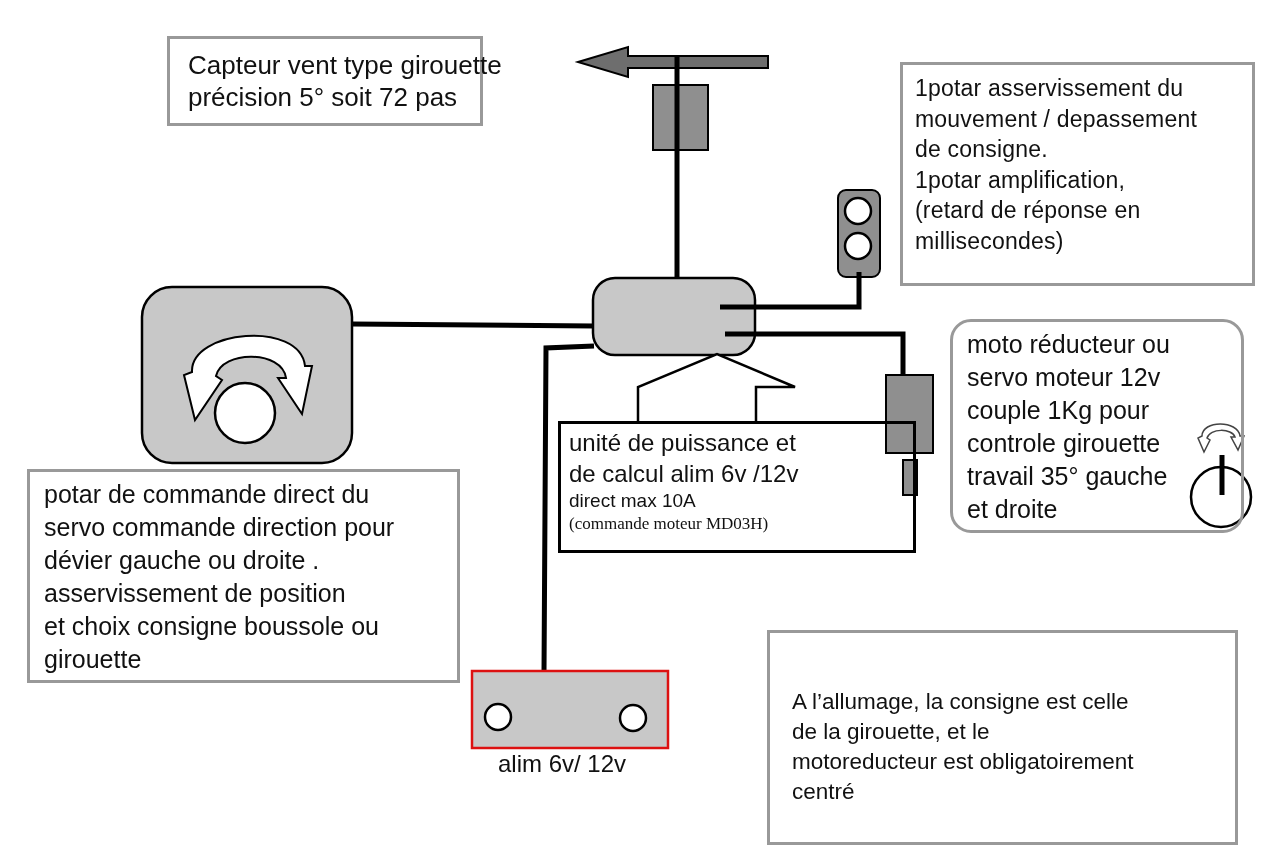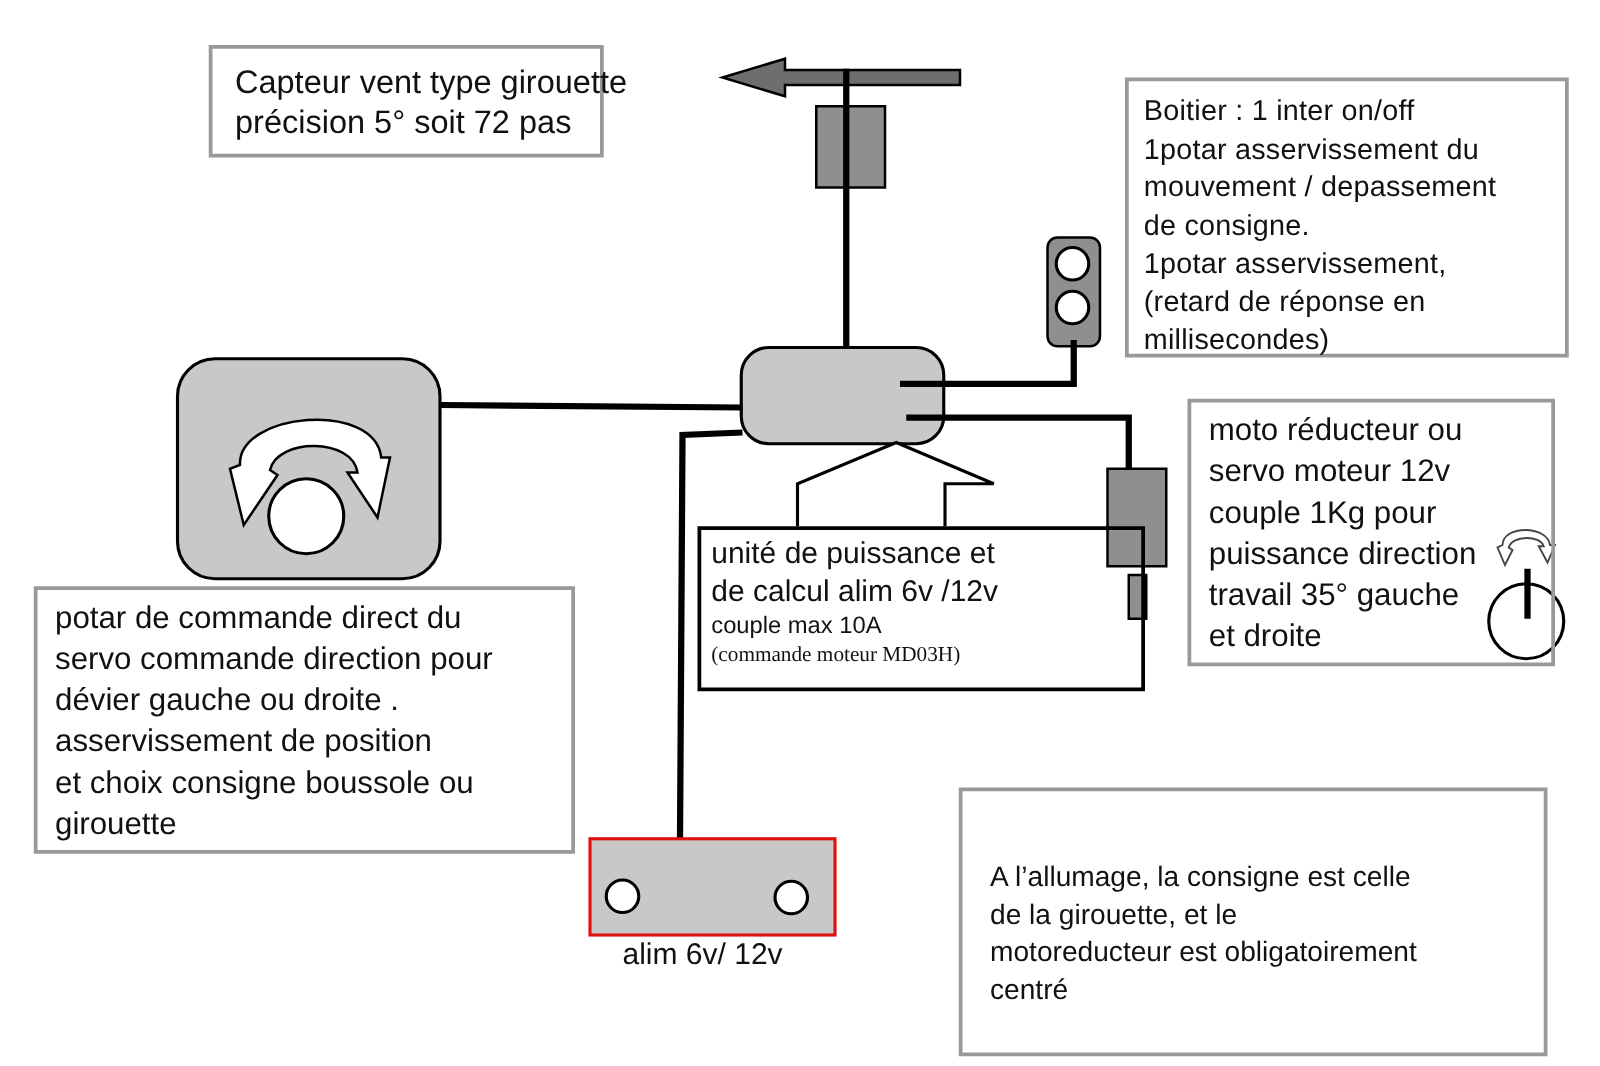--- a/index.html
+++ b/index.html
@@ -7,21 +7,21 @@
            font-family: "Liberation Sans", sans-serif; color: #111; }
     svg.diagram { position: absolute; left: 0; top: 0; }
     .box { position: absolute; box-sizing: border-box; background: #fff;
            border: 3px solid #999999; font-family: "Liberation Sans", sans-serif; }
     .line { display: block; white-space: nowrap; }
     #capteur { left: 167px; top: 36px; width: 316px; height: 90px; padding: 10px 0 0 18px;
                font-size: 26px; line-height: 32px; }
     #boitier { left: 900px; top: 62px; width: 355px; height: 224px; padding: 8px 0 0 12px;
                font-size: 23px; line-height: 30.5px; letter-spacing: 0.2px; }
     #moto { left: 950px; top: 319px; width: 294px; height: 214px; padding: 6px 0 0 14px;
-            font-size: 25px; line-height: 33px; background: transparent; }
+            font-size: 25px; line-height: 33px; background: transparent; border-radius: 21px; }
     #potar { left: 27px; top: 469px; width: 433px; height: 214px; padding: 6px 0 0 14px;
              font-size: 25px; line-height: 33px; }
     #allumage { left: 767px; top: 630px; width: 471px; height: 215px; padding: 54px 0 0 22px;
                 font-size: 22.5px; line-height: 30px; }
     #unite { left: 558px; top: 421px; width: 358px; height: 132px; padding: 3px 0 0 8px;
              border: 3px solid #000; background: transparent; }
     #unite .big { font-size: 24px; line-height: 31px; }
     #unite .small { font-size: 19px; line-height: 24px; }
     #unite .smaller { font-size: 17px; line-height: 22px; font-family: Liberation Serif, serif; }
     #alim-label { position: absolute; left: 498px; top: 750px; font-size: 24px; line-height: 28px; text-align: center; }
@@ -65,51 +65,50 @@
   <circle cx="498" cy="717" r="13" fill="#fff" stroke="#000" stroke-width="2.5"></circle>
   <circle cx="633" cy="718" r="13" fill="#fff" stroke="#000" stroke-width="2.5"></circle>
 </svg>
 
 <div id="capteur" class="box">
   <span class="line">Capteur vent type girouette</span>
   <span class="line">précision 5° soit 72 pas</span>
 </div>
 
 <div id="boitier" class="box">
-  <span class="line">Boitier : 1 inter on/off</span>
   <span class="line">1potar asservissement du</span>
   <span class="line">mouvement / depassement</span>
   <span class="line">de consigne.</span>
-  <span class="line">1potar asservissement,</span>
+  <span class="line">1potar amplification,</span>
   <span class="line">(retard de réponse en</span>
   <span class="line">millisecondes)</span>
 </div>
 
 <div id="moto" class="box">
   <span class="line">moto réducteur ou</span>
   <span class="line">servo moteur  12v</span>
   <span class="line">couple 1Kg pour</span>
-  <span class="line">puissance direction</span>
+  <span class="line">controle girouette</span>
   <span class="line">travail 35° gauche</span>
   <span class="line">et droite</span>
 </div>
 
 <div id="potar" class="box">
   <span class="line">potar de commande direct du</span>
   <span class="line">servo commande direction pour</span>
   <span class="line">dévier gauche ou droite .</span>
   <span class="line">asservissement de position</span>
   <span class="line">et choix consigne boussole ou</span>
   <span class="line">girouette</span>
 </div>
 
 <div id="unite" class="box">
   <span class="line big">unité de puissance et</span>
   <span class="line big">de calcul alim 6v /12v</span>
-  <span class="line small">couple max 10A</span>
+  <span class="line small">direct max 10A</span>
   <span class="line smaller">(commande moteur MD03H)</span>
 </div>
 
 <div id="allumage" class="box">
   <span class="line">A l’allumage, la consigne est celle</span>
   <span class="line">de la girouette,  et le</span>
   <span class="line">motoreducteur est obligatoirement</span>
   <span class="line">centré</span>
 </div>
 

